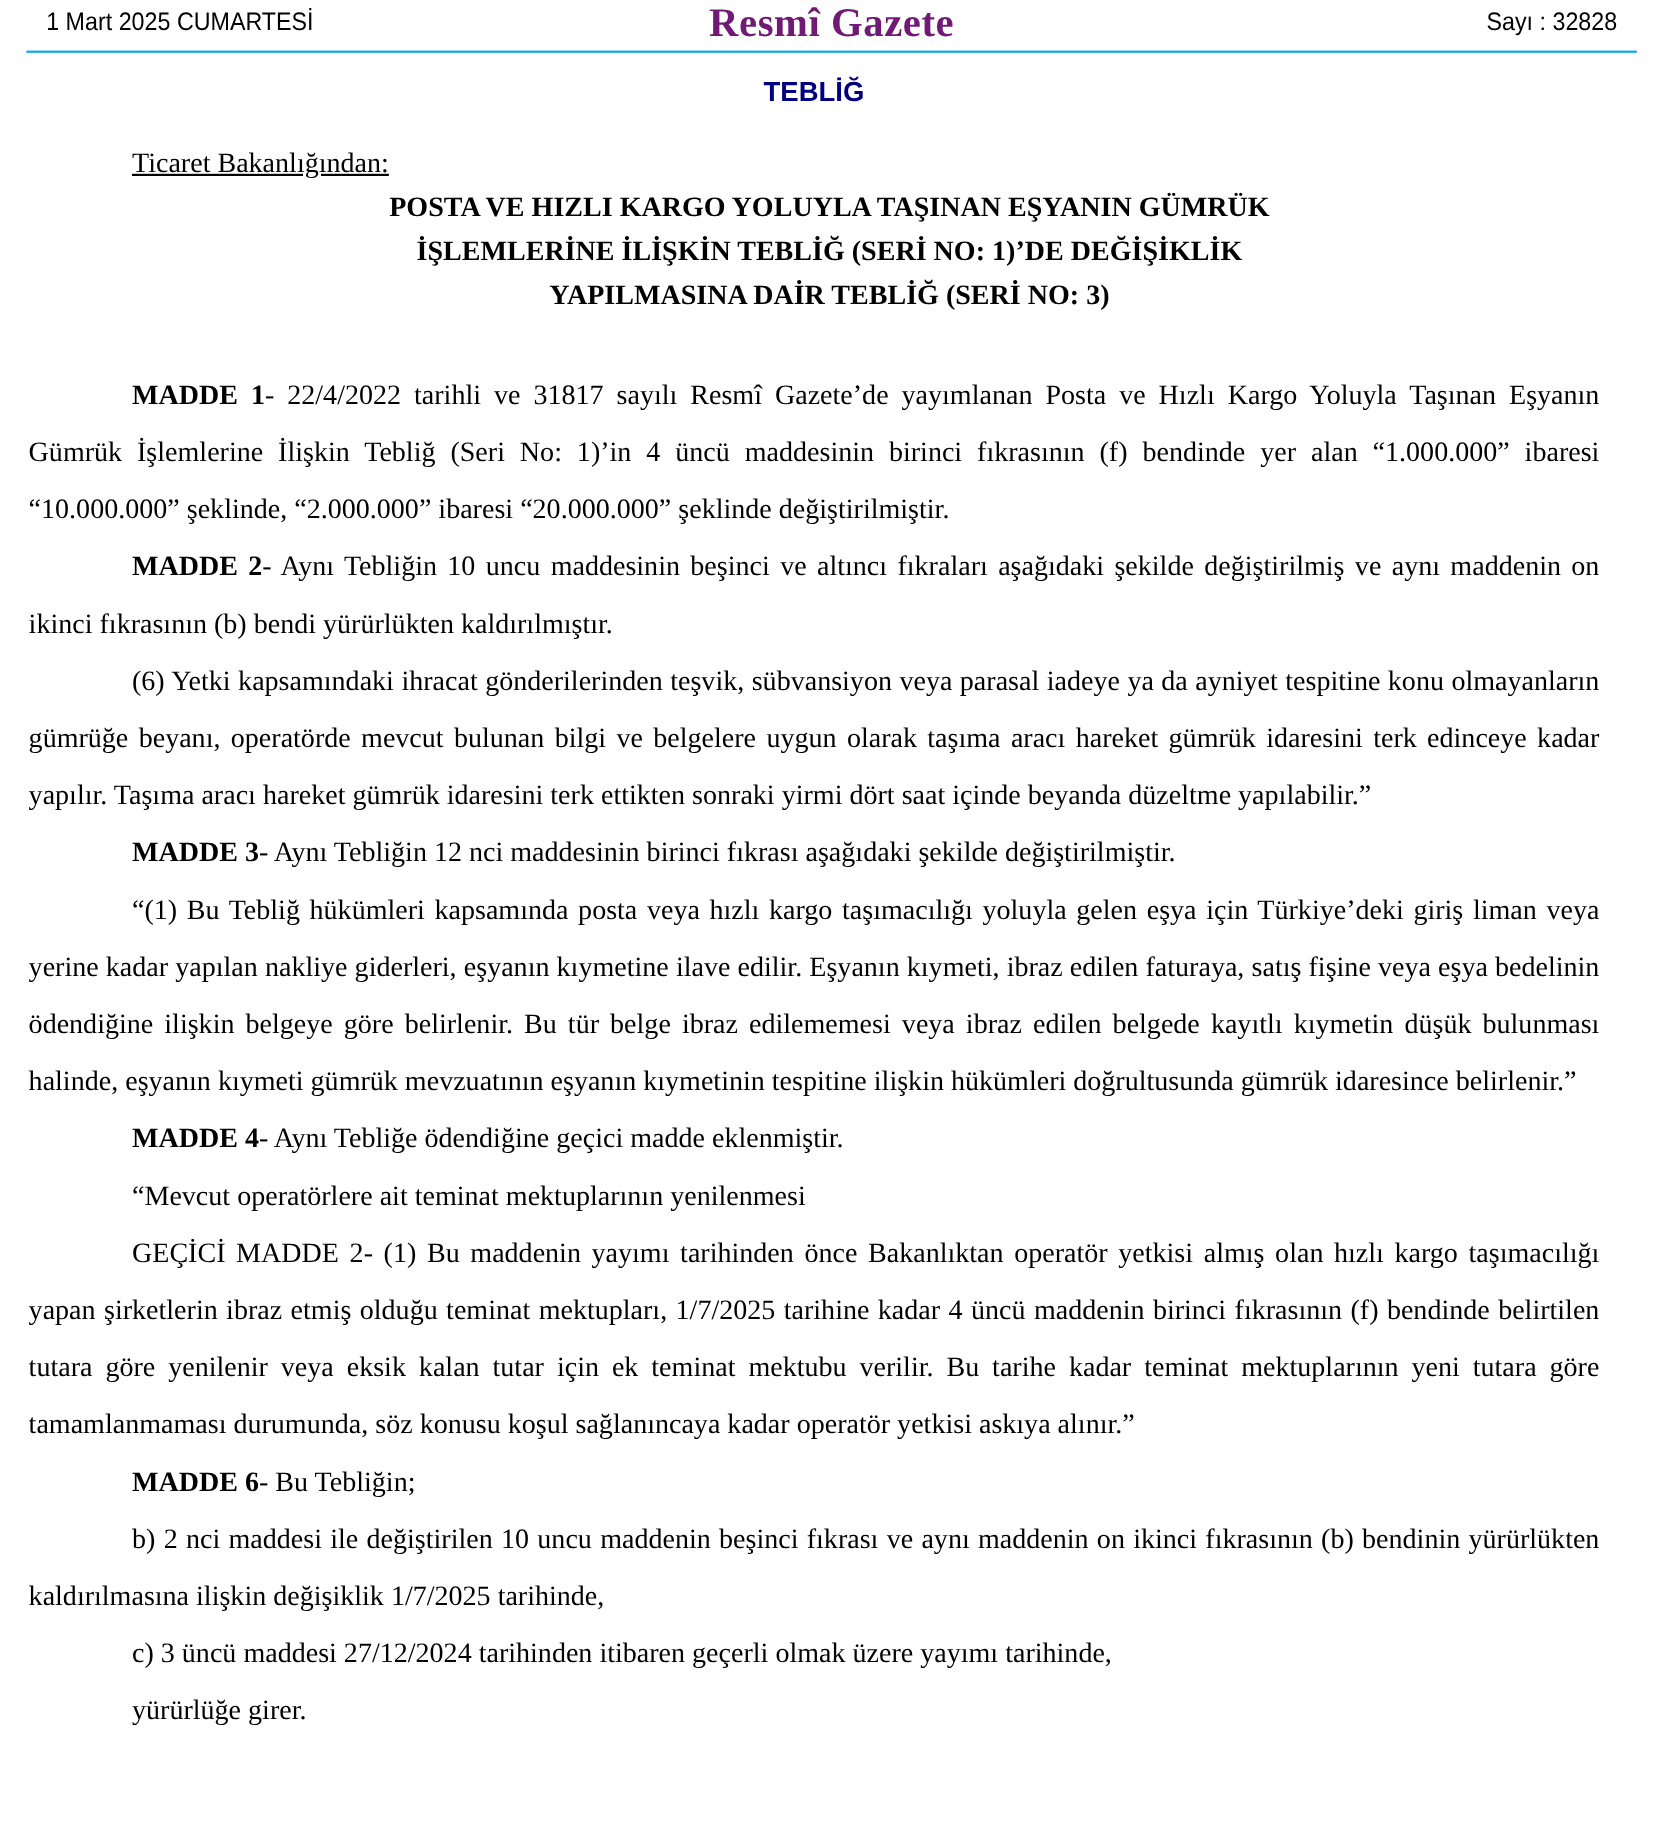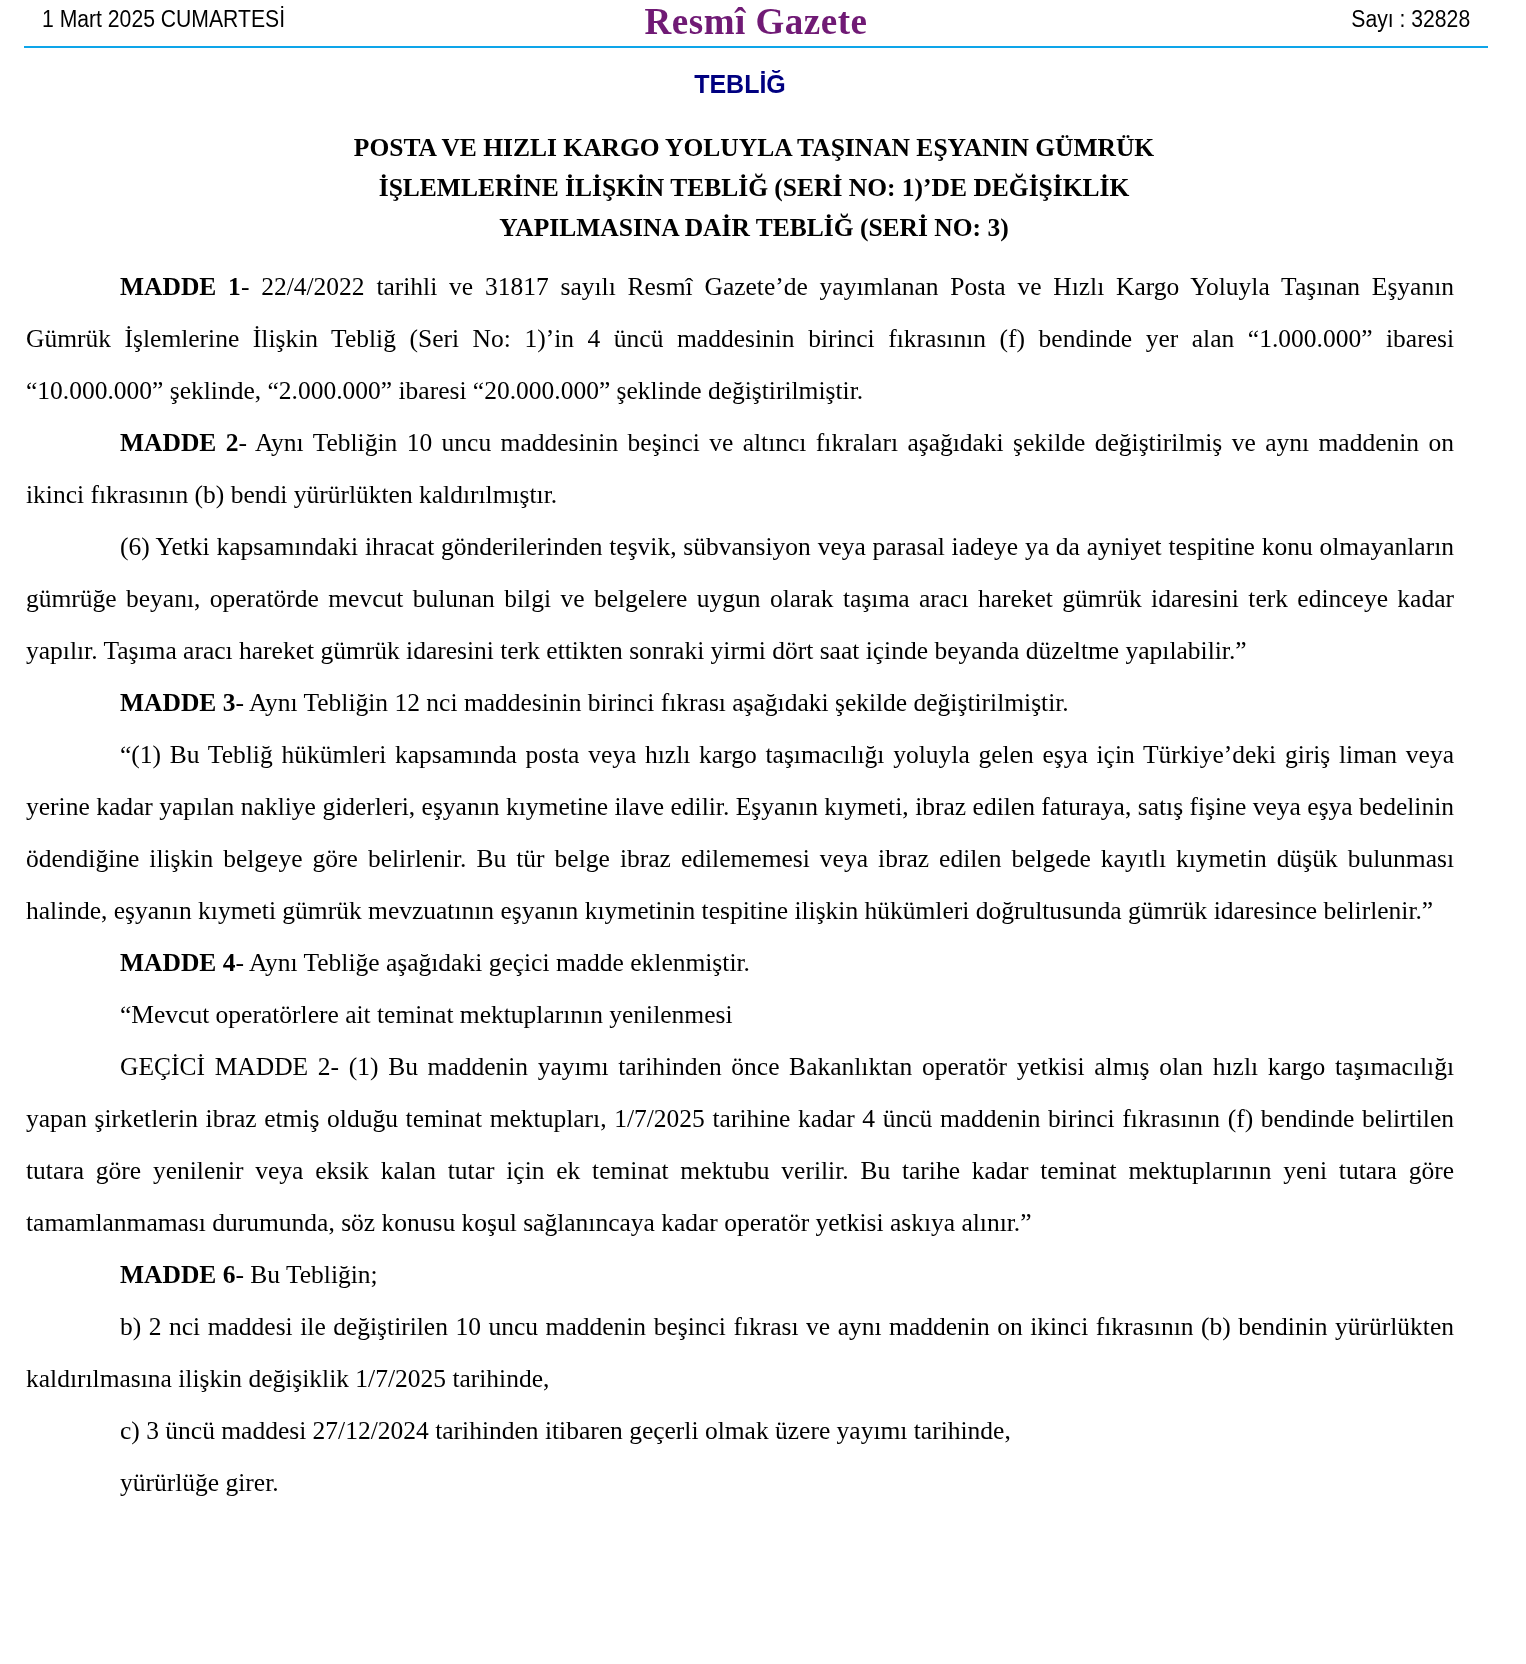--- a/index.html
+++ b/index.html
@@ -31,49 +31,50 @@
     .doc {
       position: absolute; left: 26px; top: 128px; width: 1428px;
       font-family: "Liberation Serif", serif; font-size: 25.5px; color: #000;
       line-height: 40px;
     }
     .issuer { margin: 0 0 0 94px; text-decoration: underline; line-height: 40px; }
     .heading {
       text-align: center; font-weight: bold; margin: 0; line-height: 40px;
       padding-left: 28px;
     }
-    .heading-wrap { margin-bottom: 13px; }
+    .heading-wrap { margin-bottom: 45px; }
     .p { margin: 0; text-align: justify; text-indent: 94px; line-height: 52px; }
     .p.left { text-align: left; }
     .p.tail { text-indent: 94px; text-align: left; }
     .b { font-weight: bold; }
   </style>
 </head>
 <body>
 
 <div class="masthead">
   <span class="mh-date">1 Mart 2025 CUMARTESİ</span>
   <div class="mh-title">Resmî Gazete</div>
   <span class="mh-issue">Sayı : 32828</span>
 </div>
 
 <div class="section-type">TEBLİĞ</div>
 
 <div class="doc">
+  <p class="issuer">Ticaret Bakanlığından:</p>
   <div class="heading-wrap">
     <p class="heading">POSTA VE HIZLI KARGO YOLUYLA TAŞINAN EŞYANIN GÜMRÜK</p>
     <p class="heading">İŞLEMLERİNE İLİŞKİN TEBLİĞ (SERİ NO: 1)’DE DEĞİŞİKLİK</p>
     <p class="heading">YAPILMASINA DAİR TEBLİĞ (SERİ NO: 3)</p>
   </div>
 
   <p class="p"><span class="b">MADDE 1</span><span>- 22/4/2022 tarihli ve 31817 sayılı Resmî Gazete’de yayımlanan Posta ve Hızlı Kargo Yoluyla Taşınan Eşyanın Gümrük İşlemlerine İlişkin Tebliğ (Seri No: 1)’in 4 üncü maddesinin birinci fıkrasının (f) bendinde yer alan “1.000.000” ibaresi “10.000.000” şeklinde, “2.000.000” ibaresi “20.000.000” şeklinde değiştirilmiştir.</span></p>
   <p class="p"><span class="b">MADDE 2</span><span>- Aynı Tebliğin 10 uncu maddesinin beşinci ve altıncı fıkraları aşağıdaki şekilde değiştirilmiş ve aynı maddenin on ikinci fıkrasının (b) bendi yürürlükten kaldırılmıştır.</span></p>
   <p class="p">(6) Yetki kapsamındaki ihracat gönderilerinden teşvik, sübvansiyon veya parasal iadeye ya da ayniyet tespitine konu olmayanların gümrüğe beyanı, operatörde mevcut bulunan bilgi ve belgelere uygun olarak taşıma aracı hareket gümrük idaresini terk edinceye kadar yapılır. Taşıma aracı hareket gümrük idaresini terk ettikten sonraki yirmi dört saat içinde beyanda düzeltme yapılabilir.”</p>
   <p class="p"><span class="b">MADDE 3</span><span>- Aynı Tebliğin 12 nci maddesinin birinci fıkrası aşağıdaki şekilde değiştirilmiştir.</span></p>
   <p class="p">“(1) Bu Tebliğ hükümleri kapsamında posta veya hızlı kargo taşımacılığı yoluyla gelen eşya için Türkiye’deki giriş liman veya yerine kadar yapılan nakliye giderleri, eşyanın kıymetine ilave edilir. Eşyanın kıymeti, ibraz edilen faturaya, satış fişine veya eşya bedelinin ödendiğine ilişkin belgeye göre belirlenir. Bu tür belge ibraz edilememesi veya ibraz edilen belgede kayıtlı kıymetin düşük bulunması halinde, eşyanın kıymeti gümrük mevzuatının eşyanın kıymetinin tespitine ilişkin hükümleri doğrultusunda gümrük idaresince belirlenir.”</p>
-  <p class="p"><span class="b">MADDE 4</span><span>- Aynı Tebliğe aşağıdaki geçici madde eklenmiştir.</span></p>
+  <p class="p"><span class="b">MADDE 4</span><span>- Aynı Tebliğe ödendiğine geçici madde eklenmiştir.</span></p>
   <p class="p left">“Mevcut operatörlere ait teminat mektuplarının yenilenmesi</p>
   <p class="p">GEÇİCİ MADDE 2- (1) Bu maddenin yayımı tarihinden önce Bakanlıktan operatör yetkisi almış olan hızlı kargo taşımacılığı yapan şirketlerin ibraz etmiş olduğu teminat mektupları, 1/7/2025 tarihine kadar 4 üncü maddenin birinci fıkrasının (f) bendinde belirtilen tutara göre yenilenir veya eksik kalan tutar için ek teminat mektubu verilir. Bu tarihe kadar teminat mektuplarının yeni tutara göre tamamlanmaması durumunda, söz konusu koşul sağlanıncaya kadar operatör yetkisi askıya alınır.”</p>
   <p class="p"><span class="b">MADDE 6</span><span>- Bu Tebliğin;</span></p>
   <p class="p">b) 2 nci maddesi ile değiştirilen 10 uncu maddenin beşinci fıkrası ve aynı maddenin on ikinci fıkrasının (b) bendinin yürürlükten kaldırılmasına ilişkin değişiklik 1/7/2025 tarihinde,</p>
   <p class="p left">c) 3 üncü maddesi 27/12/2024 tarihinden itibaren geçerli olmak üzere yayımı tarihinde,</p>
   <p class="p tail">yürürlüğe girer.</p>
 </div>
 
 </body></html>

